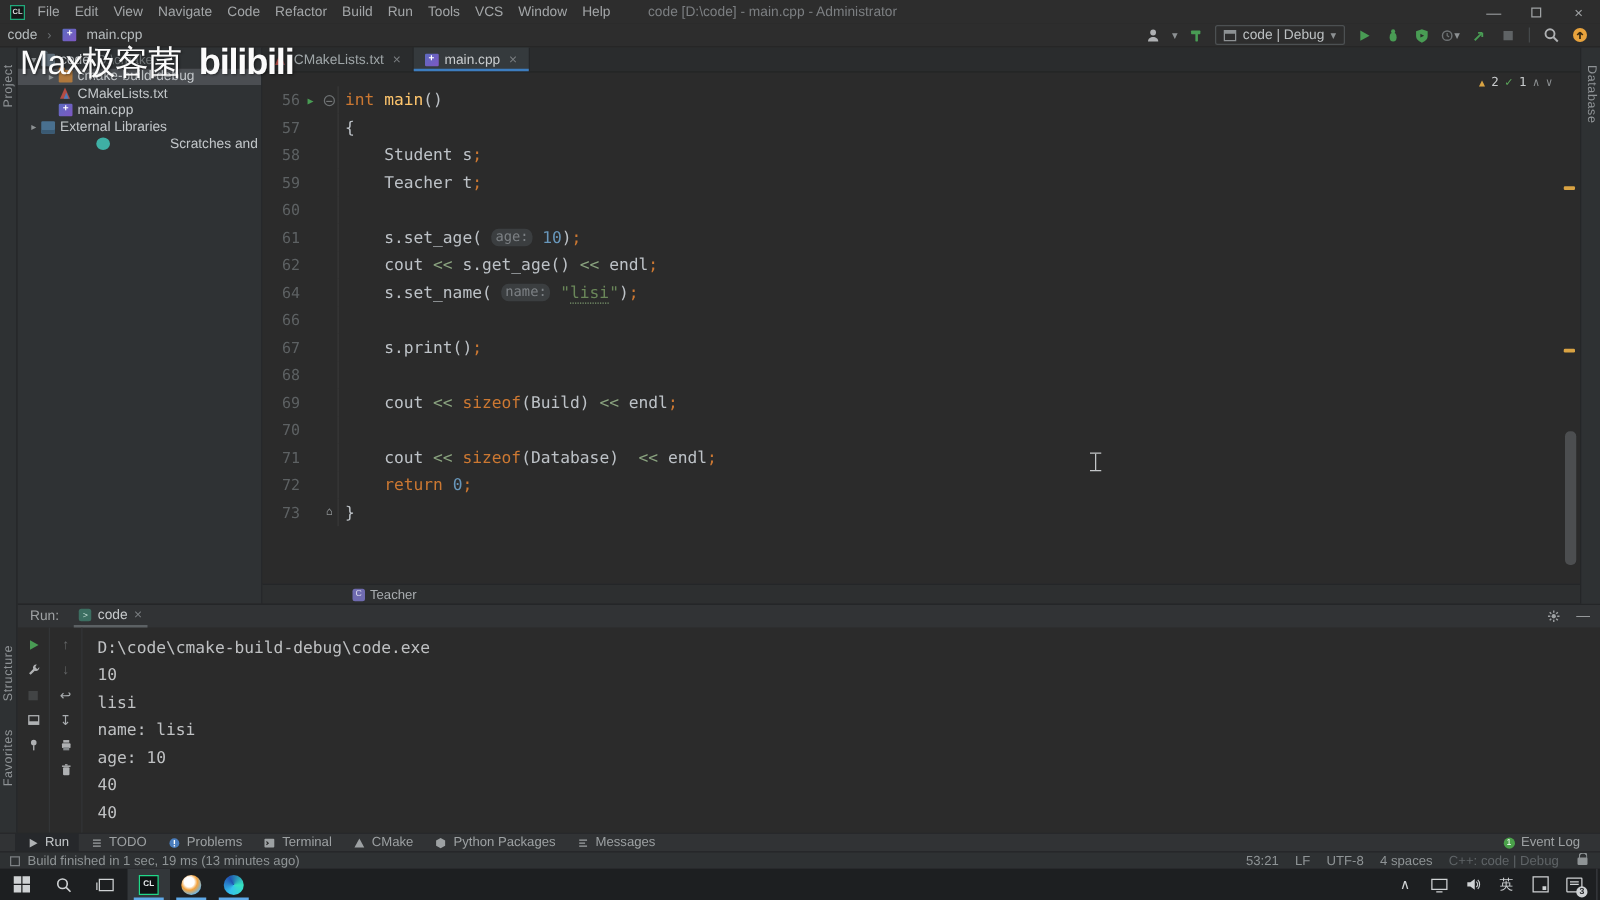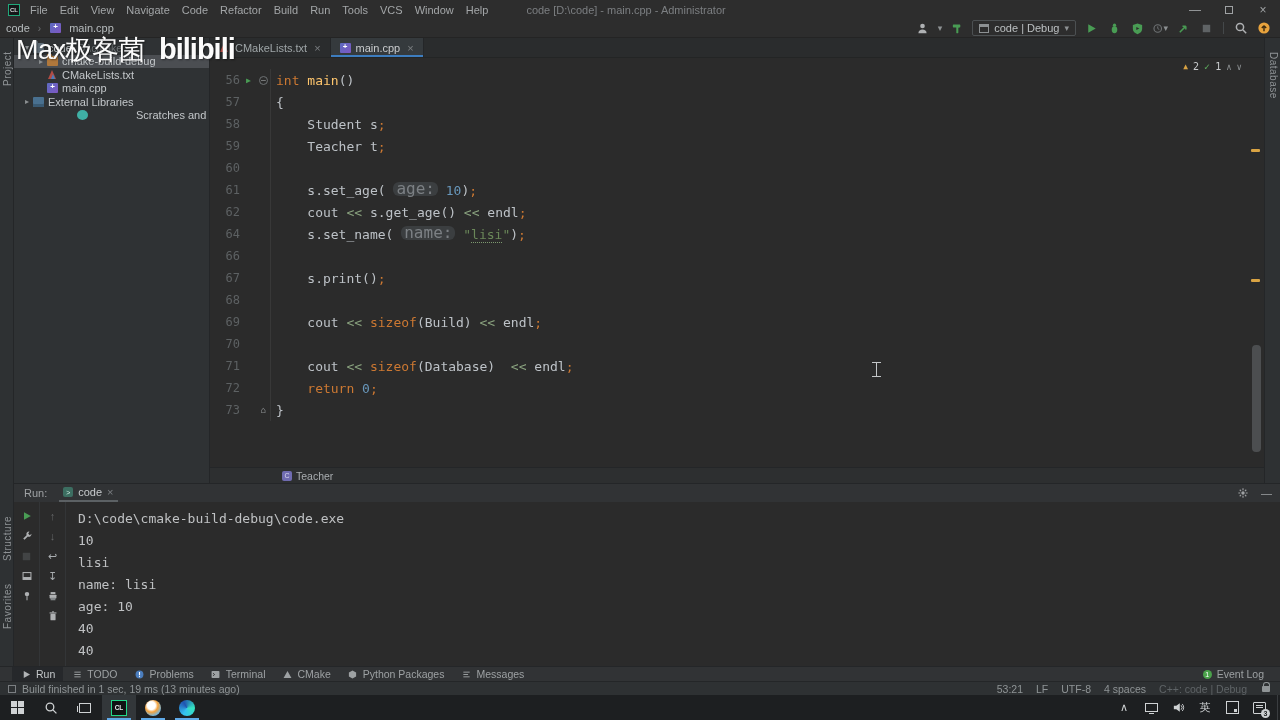--- a/index.html
+++ b/index.html
@@ -4,21 +4,21 @@
 <style>
   *{box-sizing:border-box;margin:0;padding:0}
   html,body{width:1280px;height:720px;overflow:hidden}
   body{background:#2b2b2b;font-family:"Liberation Sans",sans-serif;position:relative;color:#a9adb0}
   .mono{font-family:"DejaVu Sans Mono",monospace}
 
   
   .titlebar{height:19px;background:#2d2d2d;display:flex;align-items:center;font-size:11px;color:#a3a6a8;padding-left:4px}
   .app-logo{width:12px;height:12px;border:1px solid #21a87a;background:#151718;margin:0 4px;display:inline-flex;align-items:center;justify-content:center;color:#d7dadc;font-size:6px;font-weight:bold}
   .menu-item{padding:2px 6px;cursor:default}
-  .win-title{margin-left:32px;color:#7c7f82}
+  .win-title{margin-left:24px;color:#7c7f82}
   .win-controls{margin-left:auto;display:flex;height:100%}
   .wc{width:34px;display:flex;align-items:center;justify-content:center;color:#9fa2a4;font-size:12px}
   .wc .restore-box{width:8px;height:8px;border:1px solid #9fa2a4}
 
   
   .navbar{height:19px;background:#2d2d2d;border-bottom:1px solid #242424;display:flex;align-items:center;font-size:11px;padding:0 8px 0 6px}
   .crumb{color:#b7bcbe;display:flex;align-items:center;gap:4px}
   .crumb-sep{color:#6d7173;margin:0 4px;font-size:10px}
   .nav-tools{margin-left:auto;display:flex;align-items:center;gap:7px}
   .gi{display:inline-flex;align-items:center;justify-content:center;width:16px;height:16px}
@@ -67,21 +67,21 @@
   .code-area{flex:1;position:relative;overflow:hidden;padding-top:11px}
   .ln{height:22px;display:flex;align-items:center;font-size:13px}
   .g-num{width:30px;text-align:right;color:#5d6163;font-family:"DejaVu Sans Mono",monospace;font-size:12px;flex:none}
   .g-run{width:17px;text-align:center;flex:none;font-size:8px;color:#499c54}
   .g-fold{width:14px;flex:none;text-align:center;color:#8d9193;font-size:9px;border-right:1px solid #383838;height:100%;display:flex;align-items:center;justify-content:center}
   .fold-circ{width:9px;height:9px;border:1px solid #6d7173;border-radius:50%;color:#9fa2a4;font-size:8px;line-height:7px;text-align:center}
   .code-txt{white-space:pre;font-family:"DejaVu Sans Mono",monospace;padding-left:5px}
   .tk-kw{color:#cc7832}.tk-fn{color:#ffc66d}.tk-nu{color:#6897bb}
   .tk-st{color:#6a8759}.tk-su{color:#6a8759;border-bottom:1px dotted #7d9a6f}
   .tk-pl{color:#bdc2c7}.tk-op{color:#8aa37f}.tk-se{color:#cc7832}
-  .tk-hi{display:inline-block;background:#3b3e40;color:#7c8084;font-size:16px;font-family:"DejaVu Sans Mono",monospace;border-radius:6px;padding:0 3px;line-height:14px;vertical-align:1px}
+  .tk-hi{display:inline-block;background:#3b3e40;color:#7c8084;font-size:11px;font-family:"DejaVu Sans Mono",monospace;border-radius:6px;padding:0 3px;line-height:14px;vertical-align:1px}
   .insp{position:absolute;top:3px;right:22px;display:flex;align-items:center;gap:5px;font-size:10px;color:#c8cbcd}
   .insp .w{color:#d9a343;font-size:8px}
   .insp .ok{color:#5ba75b;font-weight:bold}
   .insp .nav{color:#8d9193;font-size:9px}
   .stripe-mark{position:absolute;right:4px;width:9px;height:3px;background:#d9a343;border-radius:1px}
   .scroll-thumb{position:absolute;right:3px;width:9px;background:#585b5d;border-radius:4px;opacity:.75}
   .crumbbar{height:16px;background:#2d2f30;border-top:1px solid #242628;display:flex;align-items:center;padding-left:72px;font-size:10.5px;flex:none}
   .crumb-chip{display:flex;align-items:center;gap:4px;color:#a9adb0}
   .cls-ic{width:10px;height:10px;border-radius:2px;background:#6f6bb0;color:#dcdcee;font-size:7px;display:inline-flex;align-items:center;justify-content:center}
   .rstrip{width:16px;background:#2e3133;border-left:1px solid #242628;position:relative;flex:none}

